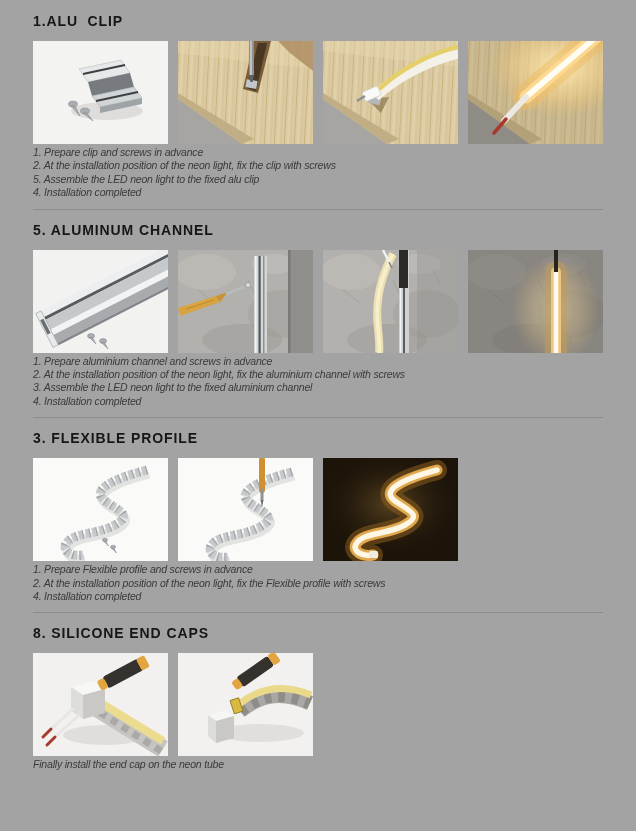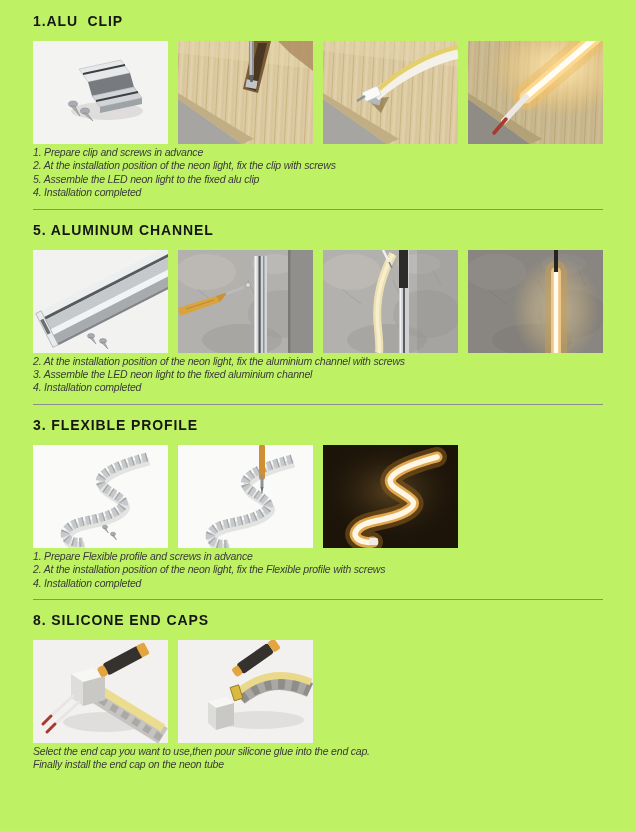--- a/index.html
+++ b/index.html
@@ -1,18 +1,18 @@
 <!DOCTYPE html>
 <html><head>
 <meta charset="utf-8">
 <style>
   html,body{margin:0;padding:0;background:#ffffff;}
   .page{
     width:636px;height:831px;box-sizing:border-box;
-    padding:1px 33px 0 33px;background:#bef264;overflow:hidden;
+    padding:1px 33px 0 33px;background:#a3a3a3;overflow:hidden;
     font-family:"Liberation Sans",sans-serif;
   }
   .sec-title{
     margin:12px 0 0 0;font-size:14px;font-weight:bold;letter-spacing:.9px;
     line-height:16px;color:#161616;white-space:pre;
   }
   .thumb-row{display:flex;gap:10px;margin-top:12px;}
   .thumb{margin:0;width:135px;height:103px;overflow:hidden;flex:0 0 auto;}
   .thumb svg{display:block;}
   .steps{list-style:none;margin:2px 0 0 0;padding:0;font-style:italic;}
@@ -222,20 +222,21 @@
             <line x1="88" y1="22" x2="88" y2="103" stroke="#c79b52" stroke-width="22" opacity=".5"></line>
             <line x1="88" y1="22" x2="88" y2="103" stroke="#f2cb88" stroke-width="10" opacity=".9"></line>
             <line x1="88" y1="22" x2="88" y2="103" stroke="#fffaed" stroke-width="4.5"></line>
           </g>
           <line x1="88" y1="0" x2="88" y2="22" stroke="#26241f" stroke-width="4"></line>
         </svg>
       </figure>
     </div>
 
     <ul class="steps">
+      <li class="step">1. Prepare aluminium channel and screws in advance</li>
       <li class="step">2. At the installation position of the neon light, fix the aluminium channel with screws</li>
       <li class="step">3. Assemble the LED neon light to the fixed aluminium channel</li>
       <li class="step">4. Installation completed</li>
     </ul>
     <hr class="divider">
   </section>
 
   <section>
     <h2 class="sec-title">3. FLEXIBLE PROFILE</h2>
     <div class="thumb-row">
@@ -345,18 +346,17 @@
           <g transform="rotate(-35 78 18)">
             <rect x="58" y="12" width="38" height="12" rx="3" fill="#35322d"></rect>
             <rect x="51" y="13" width="8" height="10" rx="3" fill="#e2a540"></rect>
             <rect x="96" y="12" width="8" height="12" rx="2" fill="#e2a540"></rect>
           </g>
         </svg>
       </figure>
     </div>
 
     <ul class="steps">
-      <li class="step">Select the end cap you want to use,then pour silicone glue into the end cap.</li>
       <li class="step">Finally install the end cap on the neon tube</li>
     </ul>
   </section>
 
 </div>
 
 </body></html>

